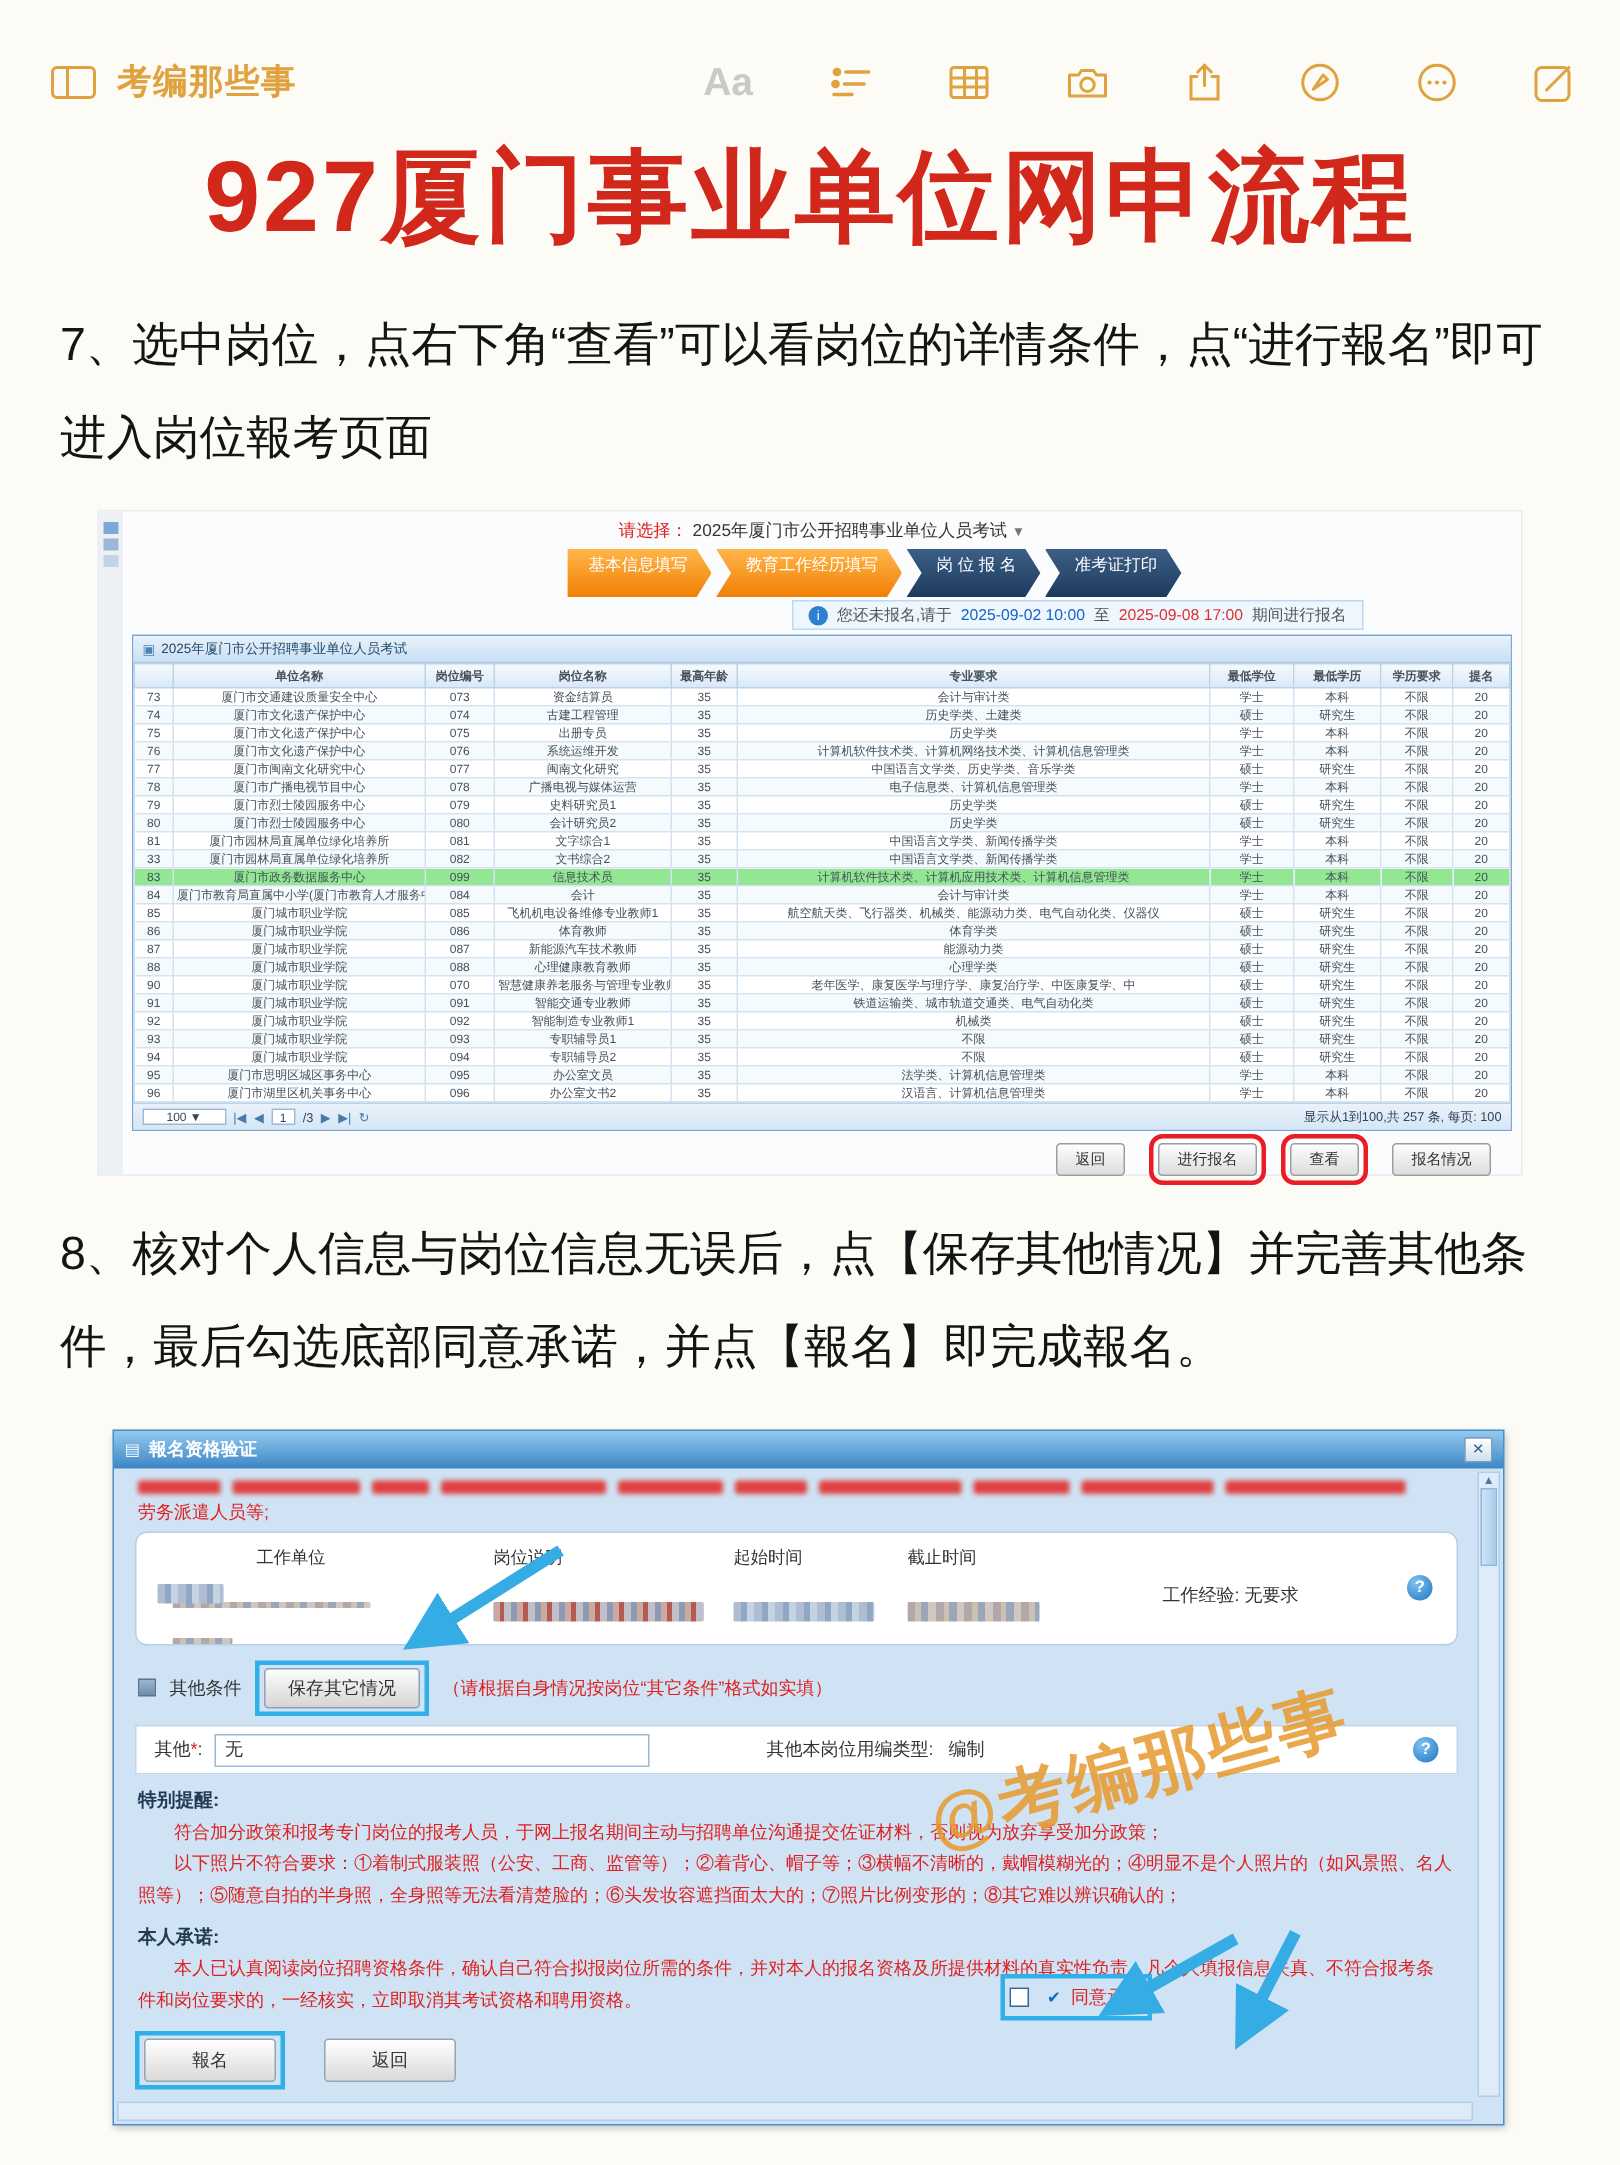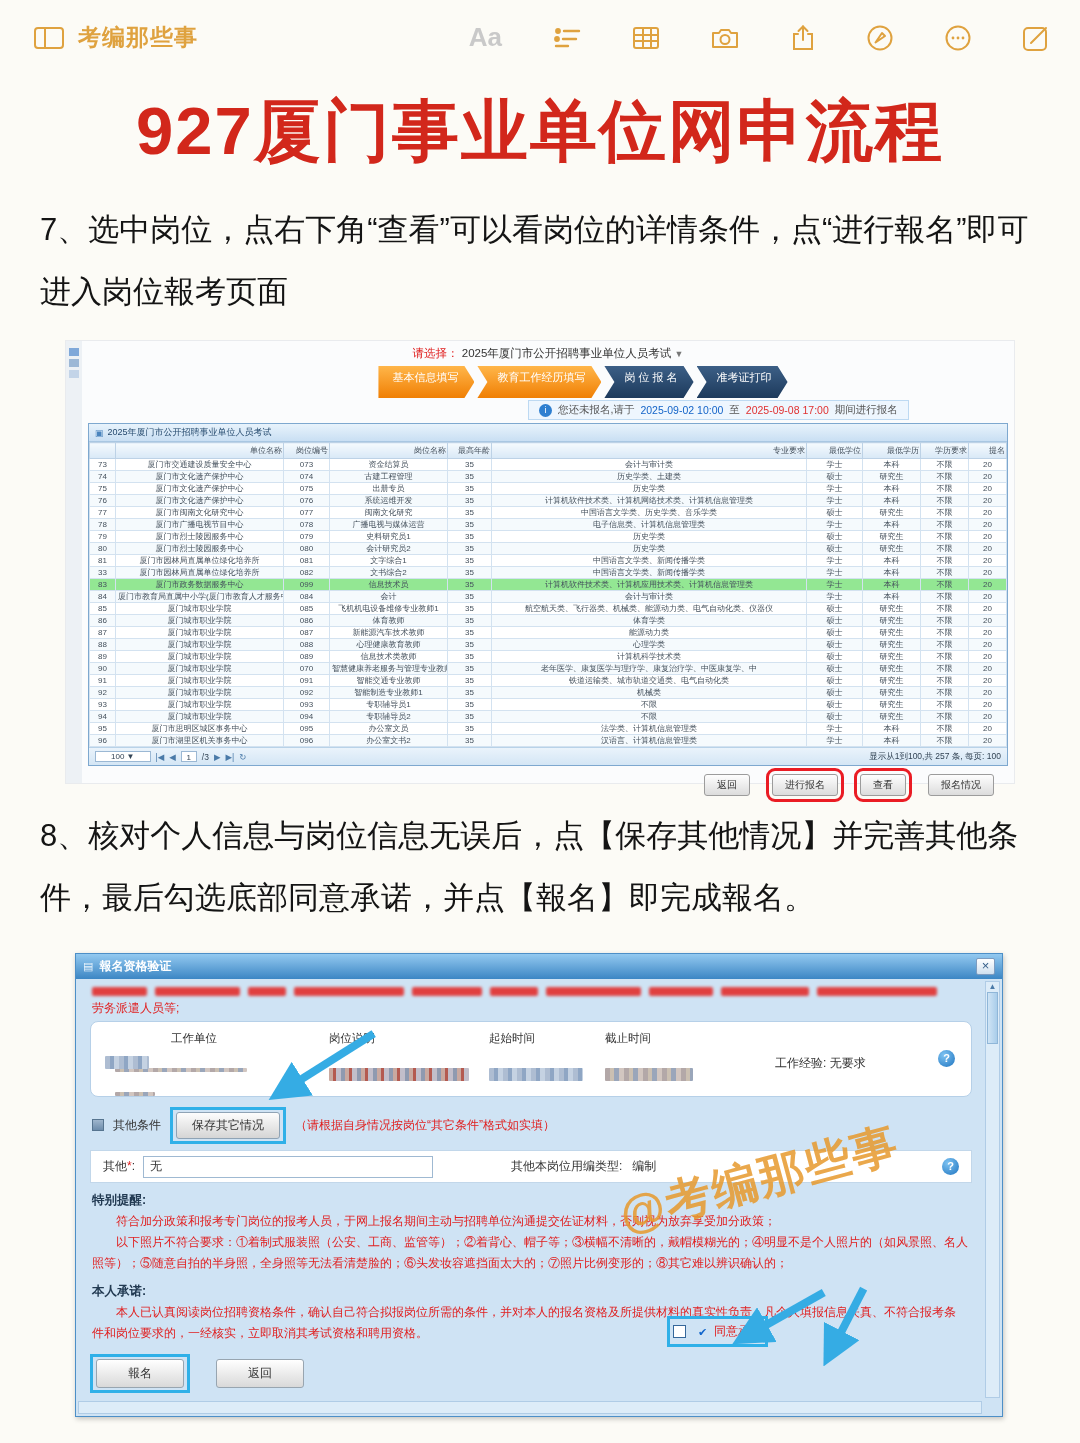--- a/index.html
+++ b/index.html
@@ -4,21 +4,21 @@
 <style>
   * { margin:0; padding:0; box-sizing:border-box; }
   html,body { width:1080px; }
   body {
     height:1443px; background:#fcfbf6; position:relative; overflow:hidden;
     font-family:"Liberation Sans", sans-serif; color:#222;
   }
   .icon svg { display:block; }
 
   
-  .toolbar { display:flex; align-items:flex-start; padding:22px 30px 0 34px; height:70px; }
+  .toolbar { display:flex; align-items:flex-end; padding:22px 30px 0 34px; height:70px; }
   .tb-left { display:flex; align-items:center; gap:14px; }
   .app-title { color:#dfa23f; font-size:23px; font-weight:700; letter-spacing:1px; }
   .tb-right { margin-left:auto; display:flex; align-items:center; gap:50px; }
   .aa { color:#c9c9c9; font-size:26px; font-weight:700; }
 
   
   .page-title { margin-top:16px; text-align:center; font-size:67px; font-weight:900;
     color:#d2271b; letter-spacing:2px; }
 
   
@@ -49,21 +49,21 @@
     font-size:9px; text-align:center; line-height:13px; flex:0 0 auto; }
   .s1-notice .blue { color:#1464c8; }
   .s1-notice .red { color:#e03030; }
   .s1-window { border:1px solid #7ea8cf; background:#fff; }
   .s1-winhead { height:18px; background:linear-gradient(#e8f3fc,#c9dff3);
     border-bottom:1px solid #a9c7e2; font-size:9px; color:#254a6e; display:flex;
     align-items:center; gap:4px; padding:0 6px; }
   .winicon { color:#4a84bd; font-size:9px; }
   table.grid { width:100%; table-layout:fixed; border-collapse:collapse; font-size:8px; color:#44505c; }
   .grid th { background:linear-gradient(#f5fafe,#d8e8f6); border:1px solid #bdd2e6;
-    font-weight:400; height:16px; padding:0 1px; overflow:hidden; white-space:nowrap;text-align:right; }
+    font-weight:700; height:16px; padding:0 1px; overflow:hidden; white-space:nowrap; }
   .grid td { border:1px solid #d3e2f0; height:12px; padding:0 2px; overflow:hidden;
     white-space:nowrap; text-align:center; }
   .grid tbody tr:nth-child(even) td { background:#f5fafd; }
   .grid tbody tr.hl td { background:#93e793; }
   .s1-pager { height:18px; background:linear-gradient(#eaf3fb,#d4e6f5);
     border-top:1px solid #b8d2e8; display:flex; align-items:center; font-size:8.5px;
     color:#345; padding:0 6px; gap:5px; }
   .pg-select { border:1px solid #9bb8d4; background:#fff; padding:0 15px; font-size:8px; }
   .pg-nav { color:#4a7aa8; cursor:default; }
   .pg-input { display:inline-block; width:16px; height:11px; border:1px solid #9bb8d4;
@@ -473,32 +473,20 @@
               <td>088</td>
               <td>心理健康教育教师</td>
               <td>35</td>
               <td>心理学类</td>
               <td>硕士</td>
               <td>研究生</td>
               <td>不限</td>
               <td>20</td>
             </tr>
             <tr>
-              <td>89</td>
-              <td>厦门城市职业学院</td>
-              <td>089</td>
-              <td>信息技术类教师</td>
-              <td>35</td>
-              <td>计算机科学技术类</td>
-              <td>硕士</td>
-              <td>研究生</td>
-              <td>不限</td>
-              <td>20</td>
-            </tr>
-            <tr>
               <td>90</td>
               <td>厦门城市职业学院</td>
               <td>070</td>
               <td>智慧健康养老服务与管理专业教师</td>
               <td>35</td>
               <td>老年医学、康复医学与理疗学、康复治疗学、中医康复学、中</td>
               <td>硕士</td>
               <td>研究生</td>
               <td>不限</td>
               <td>20</td>

